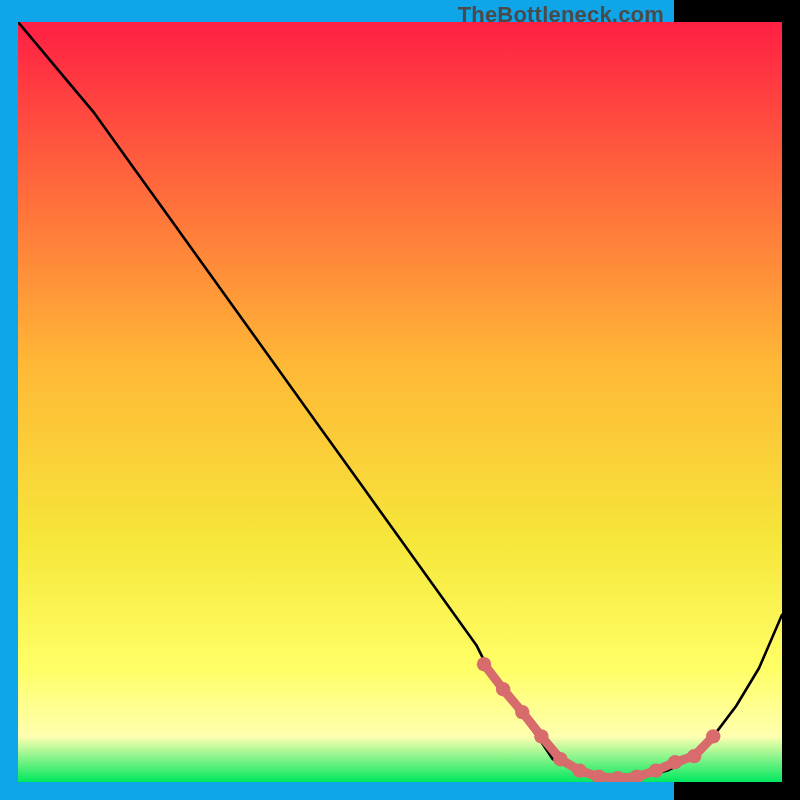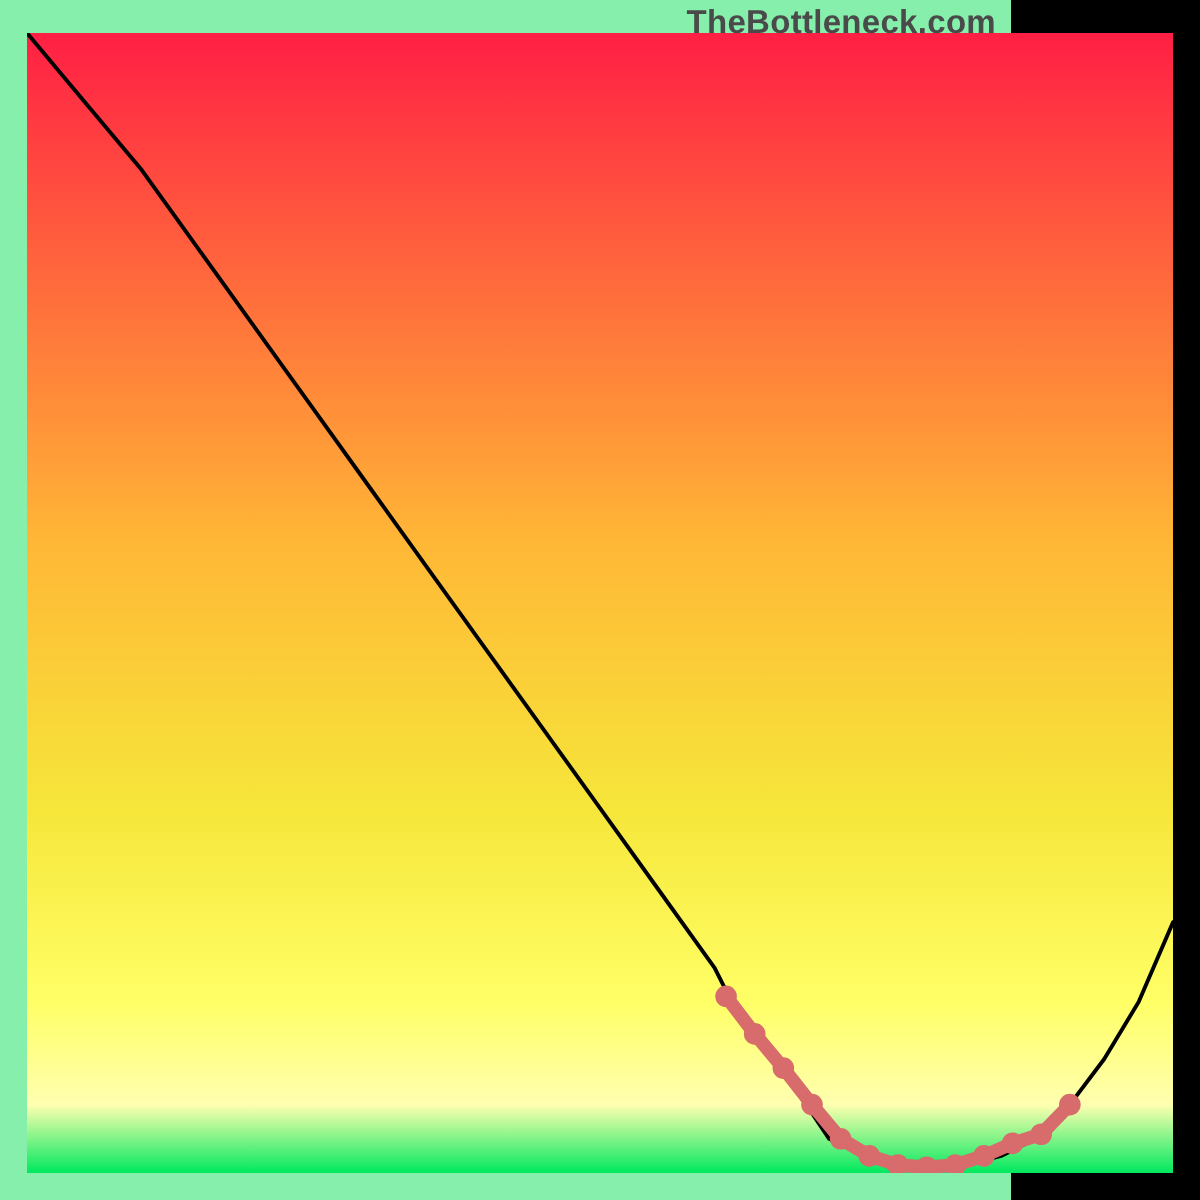--- a/index.html
+++ b/index.html
@@ -8,21 +8,21 @@
     width: 800px;
     height: 800px;
     background: #000;
     font-family: Arial, Helvetica, sans-serif;
     overflow: hidden;
   }
   .stage {
     position: relative;
     width: 674px;
     height: 800px;
-    background: #86efac;
+    background: #0ea5e9;
   }
   .watermark {
     position: absolute;
     top: 2px;
     right: 10px;
     color: #4a4a4a;
     font-size: 22px;
     font-weight: 600;
     letter-spacing: 0.2px;
     z-index: 5;

